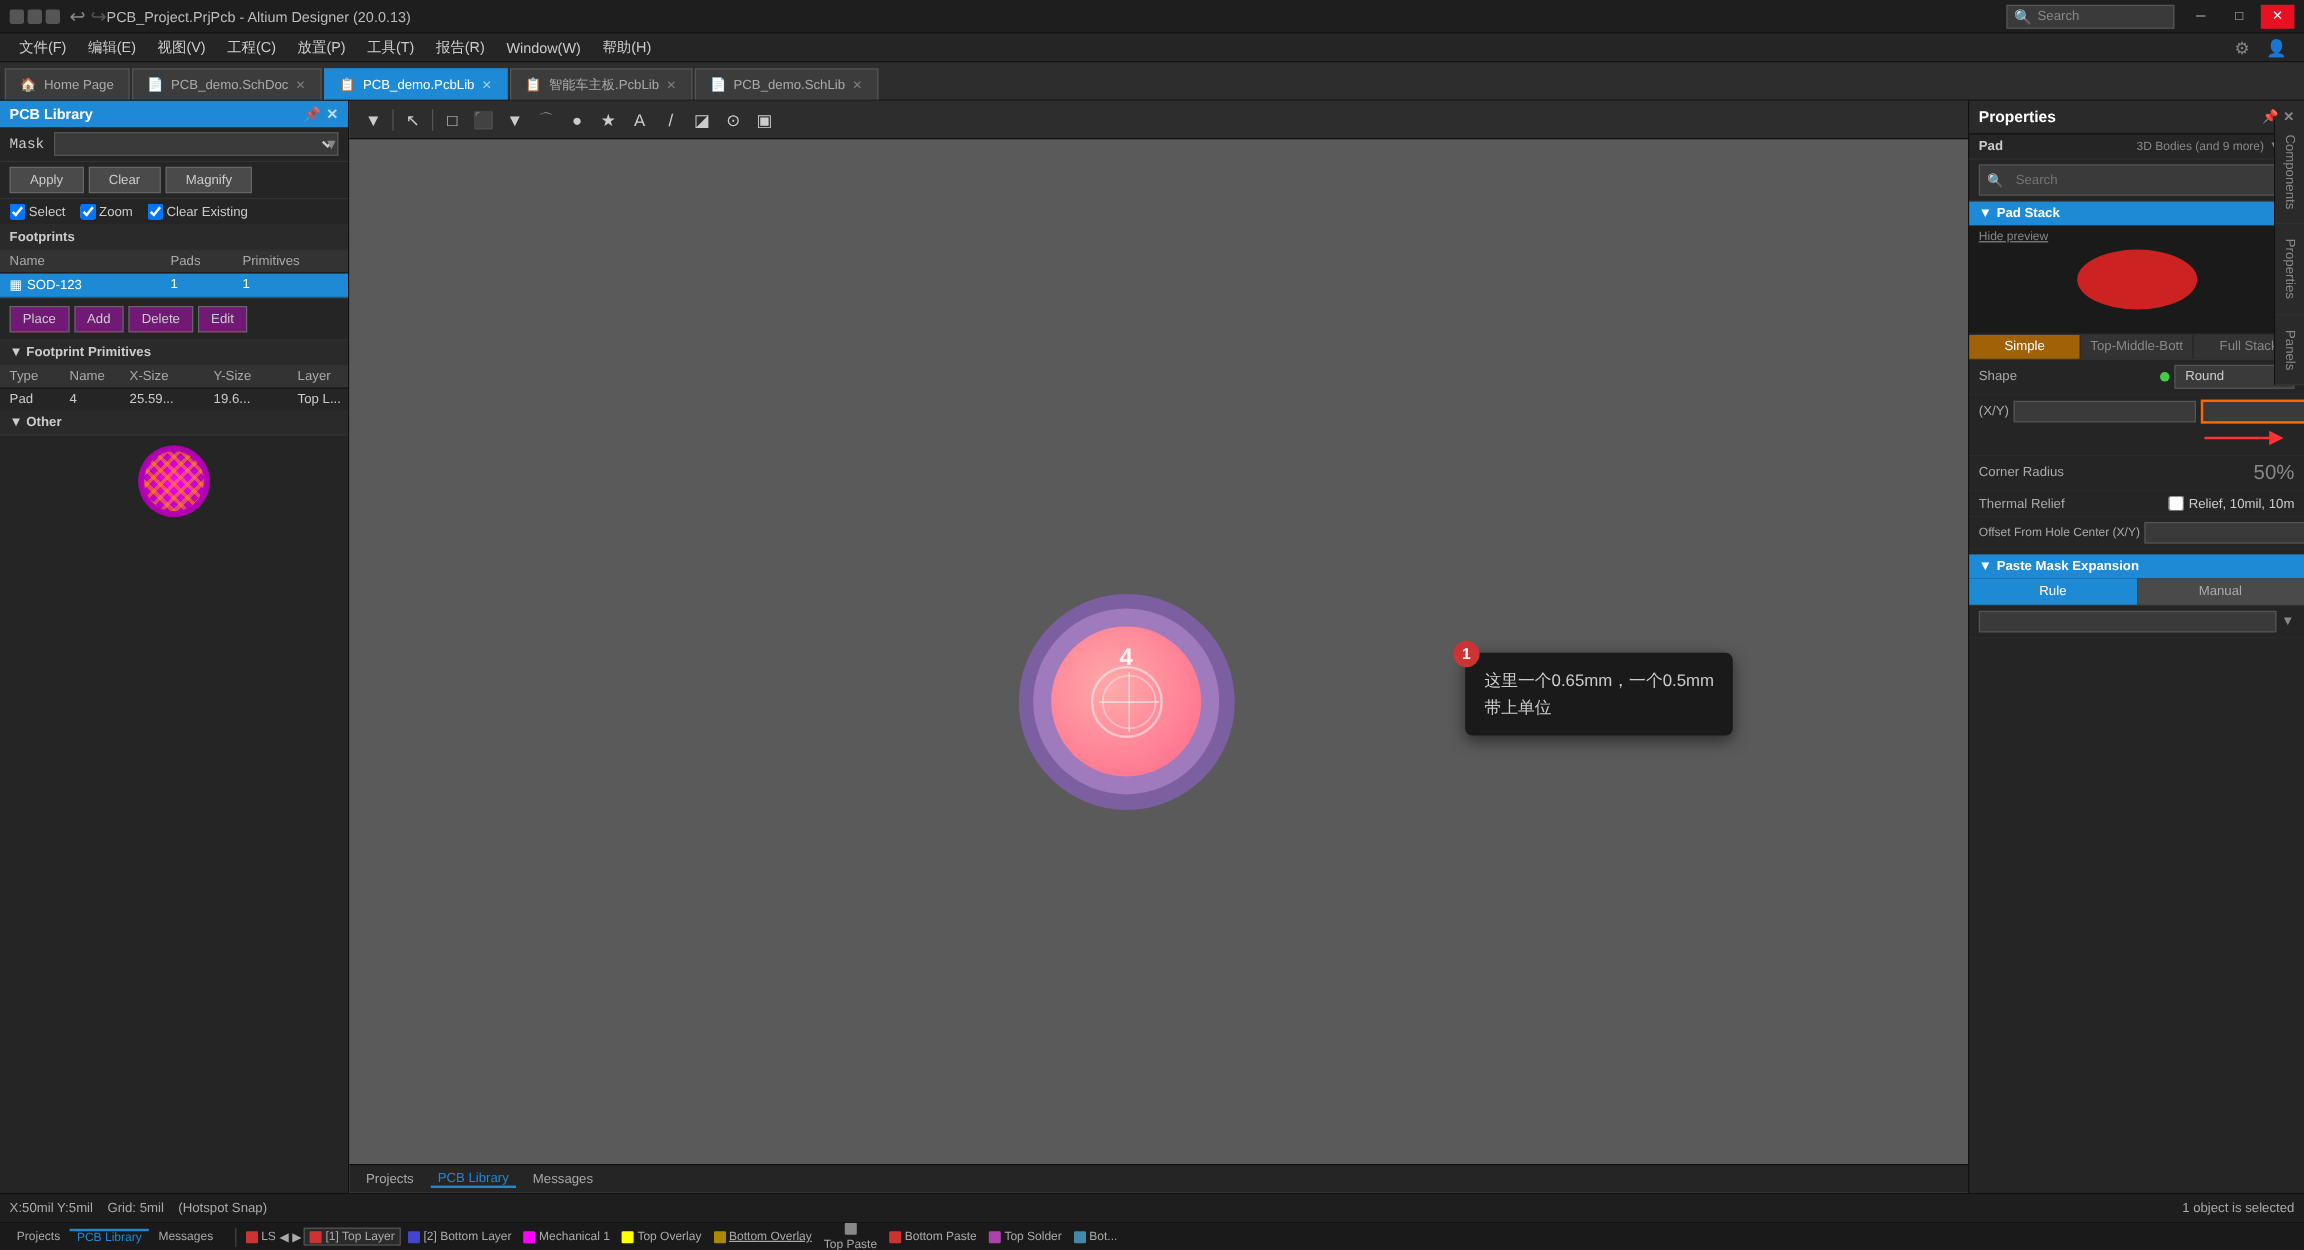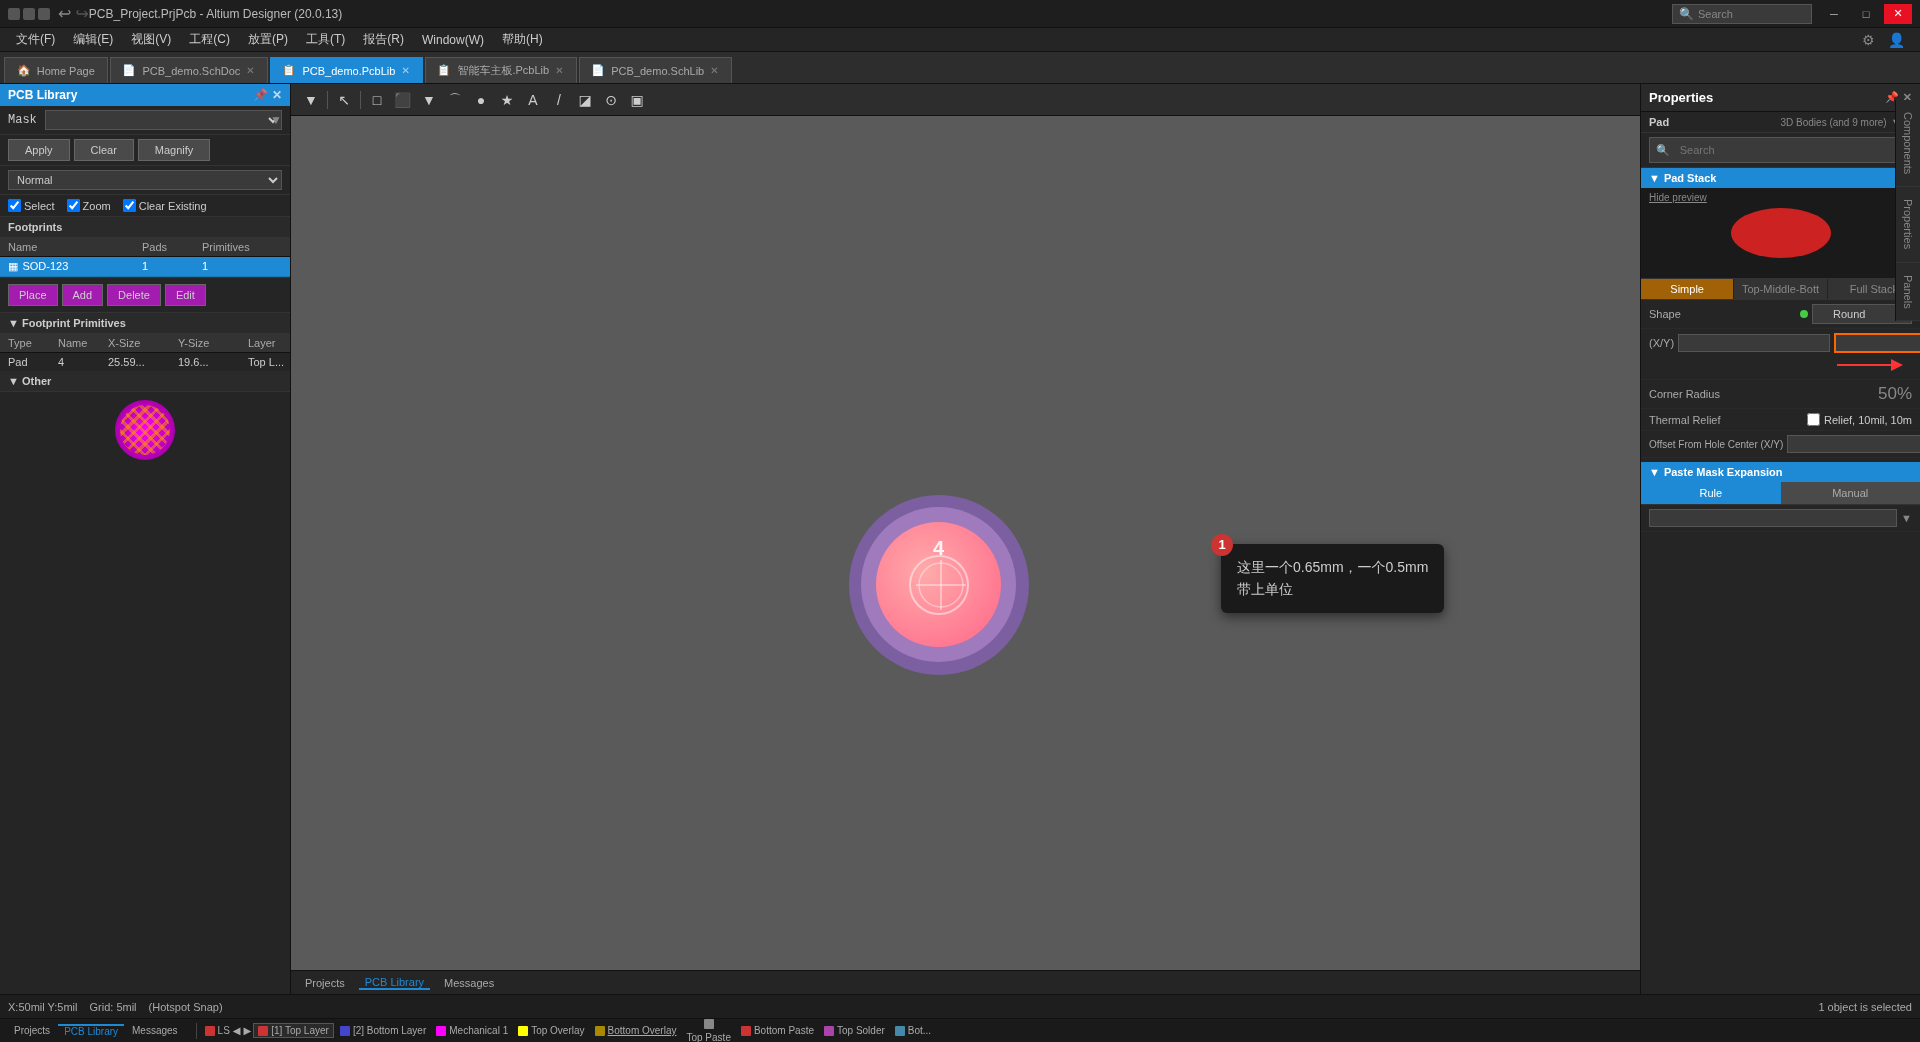--- a/index.html
+++ b/index.html
@@ -143,21 +143,21 @@
     }
     .fp-row .fp-icon { margin-right: 4px; }
 
     
     #place-btn-row {
       display: flex; gap: 4px; padding: 6px 8px;
       border-top: 1px solid #333;
       border-bottom: 1px solid #333;
     }
     .place-btn {
-      padding: 4px 10px; background: #a21caf; border: 1px solid #666;
+      padding: 4px 10px; background: #701a75; border: 1px solid #666;
       color: #ccc; cursor: pointer; font-size: 11px;
     }
 
     
     .prim-table-header {
       display: grid; grid-template-columns: 50px 50px 70px 70px 80px;
       padding: 3px 8px; background: #333; border-bottom: 1px solid #111;
       font-size: 11px; color: #aaa;
     }
     .prim-row {
@@ -345,21 +345,21 @@
       gap: 4px;
     }
     .prop-label { color: #aaa; font-size: 11px; flex-shrink: 0; }
     .prop-value {
       background: #3a3a3a; border: 1px solid #555; color: #ccc;
       padding: 2px 4px; font-size: 11px; min-width: 60px; text-align: center;
     }
     .prop-value.highlight { border-color: #ff6600; }
     .prop-select {
       background: #3a3a3a; border: 1px solid #555; color: #ccc;
-      padding: 2px 16px; font-size: 11px; flex: 1;
+      padding: 2px 4px; font-size: 11px; flex: 1;
     }
     .prop-inline { display: flex; align-items: center; gap: 4px; }
     .dot-green { width: 8px; height: 8px; border-radius: 50%; background: #44cc44; flex-shrink: 0; }
     .prop-percent { color: #888; font-size: 17px; }
     
     .paste-mask-tabs {
       display: flex; gap: 0; border-bottom: 1px solid #333;
     }
     .paste-mask-tab {
       flex: 1; padding: 5px; text-align: center;
@@ -499,25 +499,20 @@
       </select>
       <span style="margin-left:-16px;color:#888;">▼</span>
     </div>
 
     <div id="btn-row">
       <button class="panel-btn">Apply</button>
       <button class="panel-btn">Clear</button>
       <button class="panel-btn">Magnify</button>
     </div>
 
-    <div id="normal-row">
-      <select id="normal-select" class="prop-select">
-        <option>Normal</option>
-      </select>
-    </div>
 
     <div id="checkboxes-row">
       <label>
         <input type="checkbox" checked="" style="">
         <span>Select</span>
       </label>
       <label>
         <input type="checkbox" checked="" style="">
         <span>Zoom</span>
       </label>

